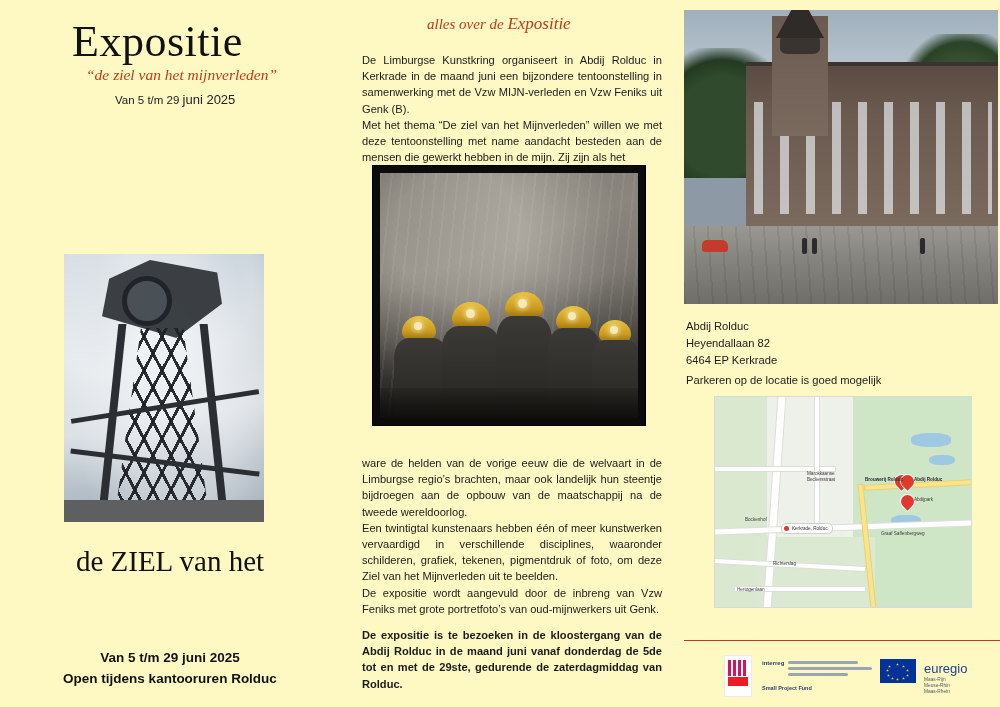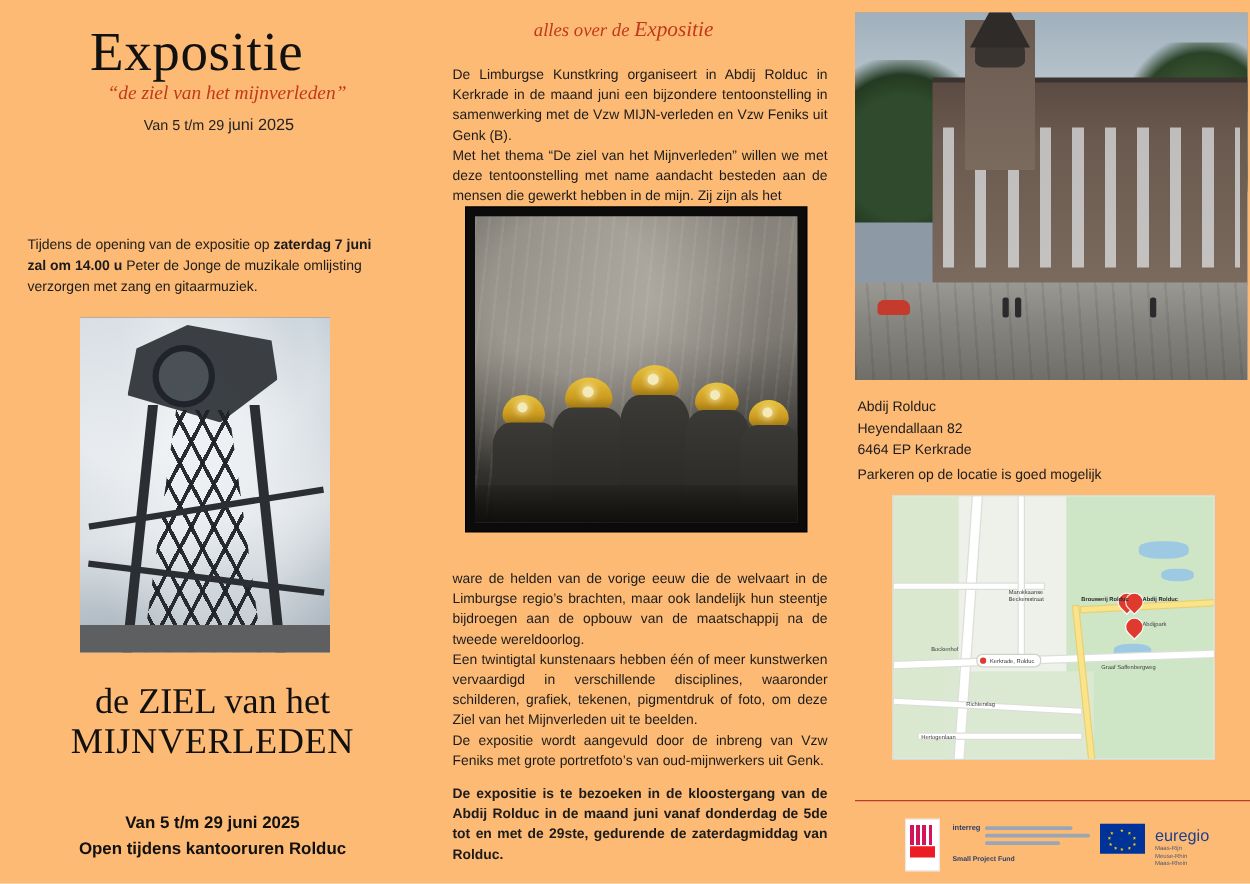--- a/index.html
+++ b/index.html
@@ -11,21 +11,21 @@
     width: 1000px;
     height: 707px;
     overflow: hidden;
     font-family: "Liberation Sans", sans-serif;
     color: #1a1a1a;
   }
   .page {
     position: relative;
     width: 1000px;
     height: 707px;
-    background: #fdba74;
+    background: #fef9c3;
   }
 
   
   .col-left {
     position: absolute;
     left: 0;
     top: 0;
     width: 335px;
     height: 707px;
   }
@@ -570,42 +570,38 @@
 
   <div class="col-left">
 
     <div class="title-main">Expositie</div>
     <div class="title-sub">“de ziel van het mijnverleden”</div>
     <div class="title-dates">
       <span>Van 5 t/m 29 </span><span class="big">juni 2025</span>
     </div>
 
 
-    <div class="para-block para-2">
-      <span>Tijdens de opening van de expositie op </span><b>zaterdag 7 juni zal om 14.00 u</b><span> Peter de Jonge de muzikale omlijsting verzorgen met zang en gitaarmuziek.</span>
-    </div>
 
     <div class="photo-tower">
       <div class="sky"></div>
       <div class="clouds"></div>
       <div class="tower">
         <div class="head"></div>
         <div class="wheel"></div>
         <div class="lattice"></div>
         <div class="leg post-l"></div>
         <div class="leg post-r"></div>
         <div class="leg brace"></div>
         <div class="leg brace2"></div>
       </div>
       <div class="ground"></div>
     </div>
 
     <div class="big-zeil">
       <span>de ZIEL </span><span class="it">van het</span>
-      <span class="l2">MIJNVERLEDEN</span>
     </div>
 
     <div class="left-dates">
       <div>Van 5 t/m 29 juni 2025</div>
       <div>Open tijdens kantooruren Rolduc</div>
     </div>
   </div>
 
   <div class="col-mid">
     <div class="mid-head">

